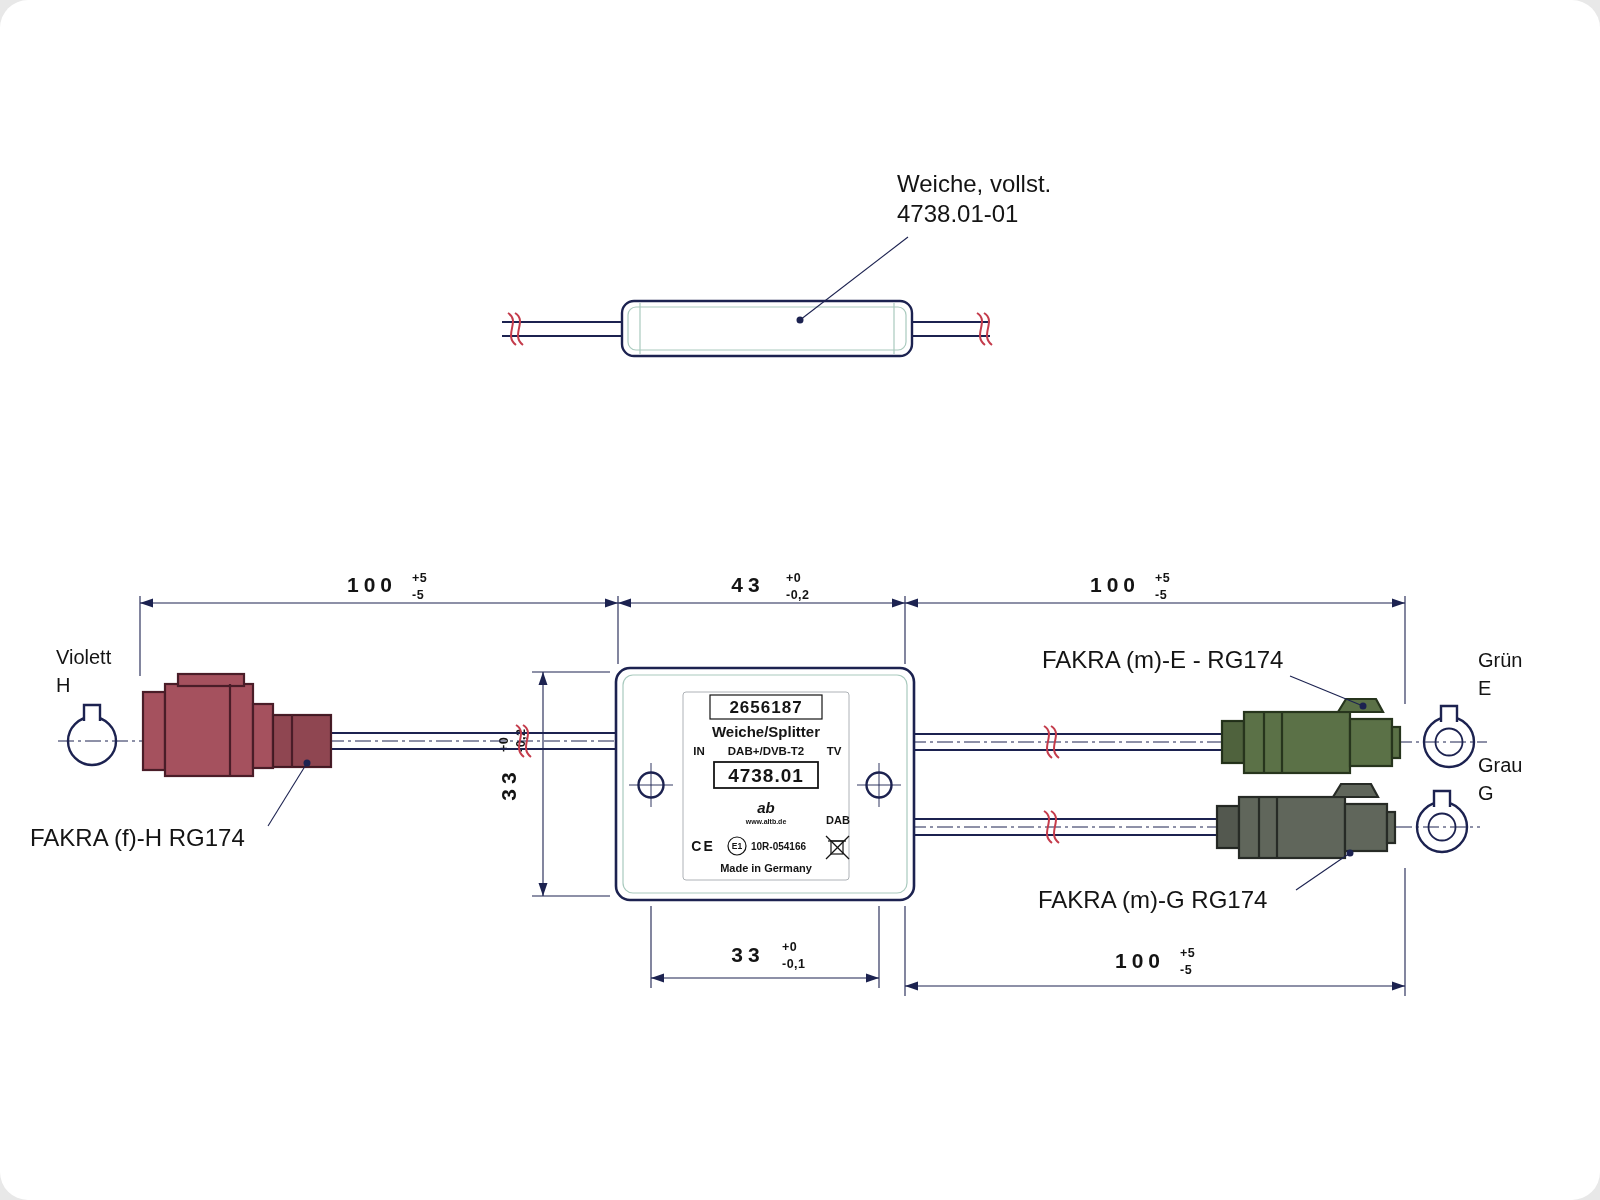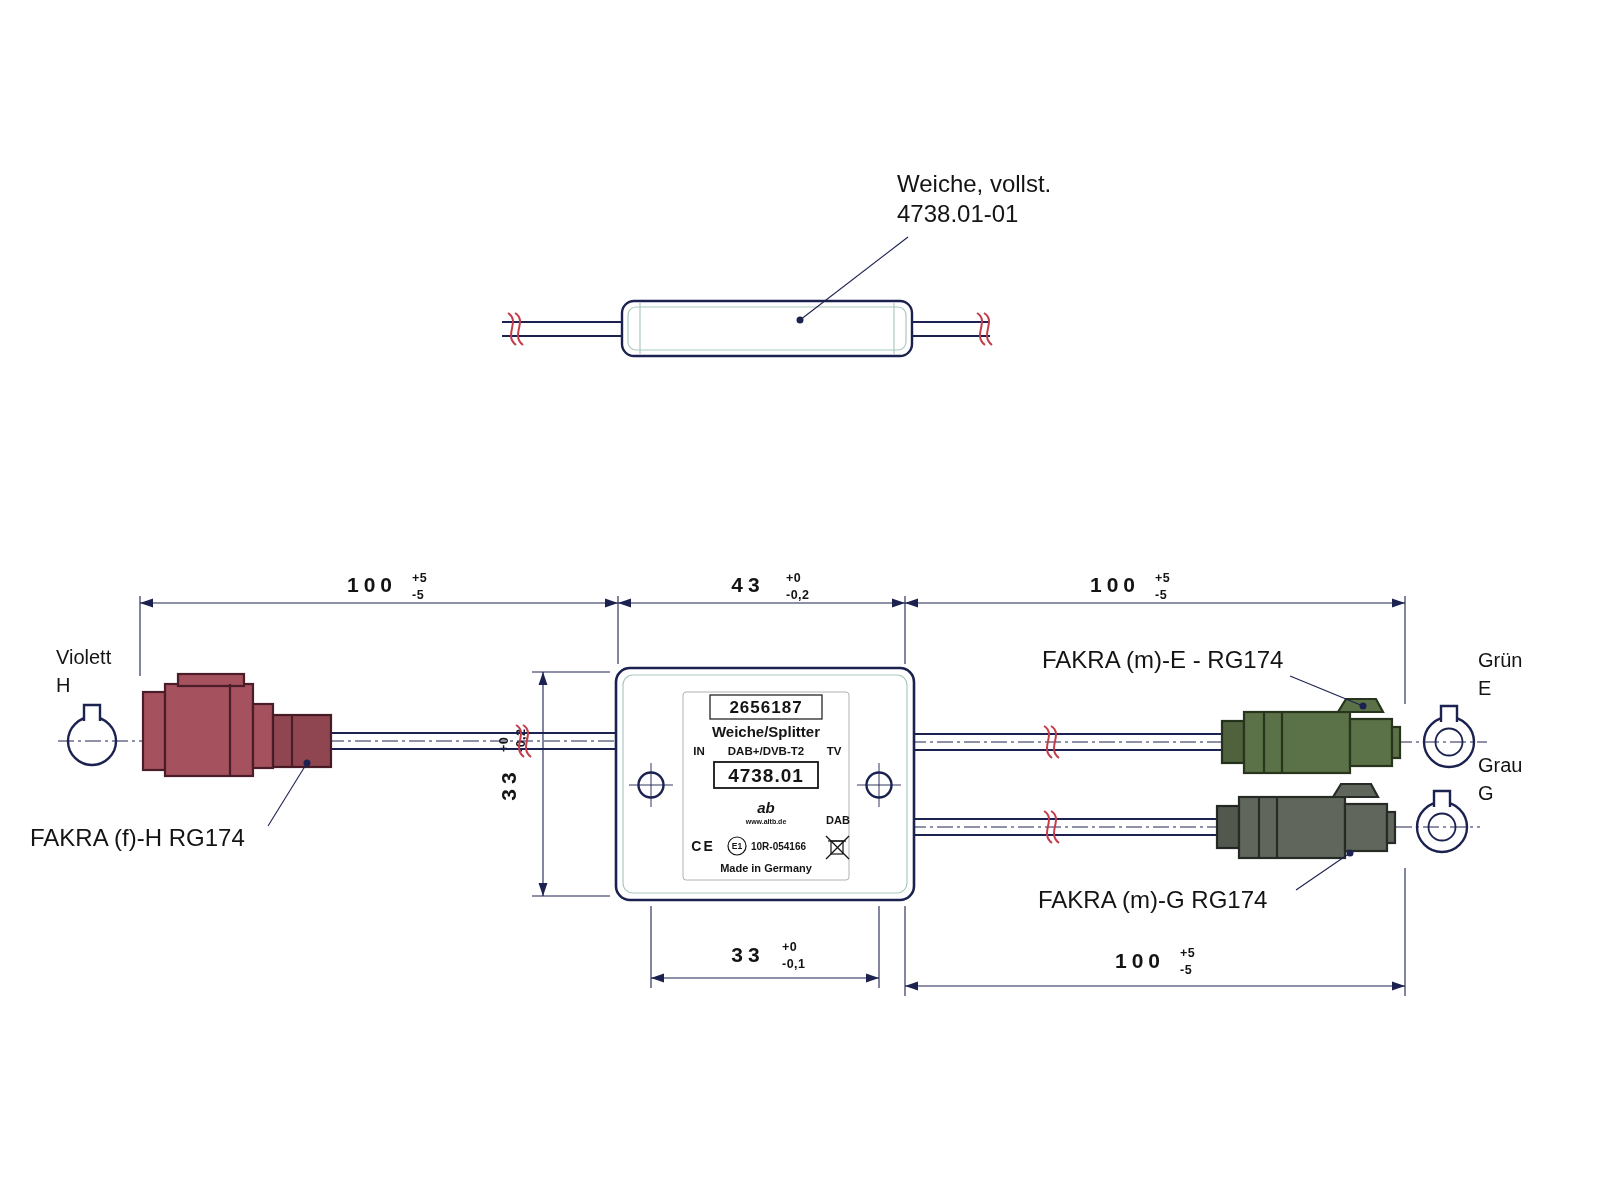--- a/index.html
+++ b/index.html
@@ -1,17 +1,17 @@
 <!DOCTYPE html>
 <html><head>
 <meta charset="utf-8">
 <style>
   html,body{margin:0;padding:0;background:#e8e8e8;}
   .page{width:1600px;height:1200px;background:#ffffff;position:relative;margin:0 auto;
-        font-family:"Liberation Sans",sans-serif;}
+        font-family:"Liberation Sans",sans-serif;border-radius:28px;}
   svg{display:block;}
   
   .ln{stroke:#1c2250;fill:none;}
   .w-bold{stroke-width:2.4;}
   .w-med{stroke-width:1.8;}
   .w-thin{stroke-width:1.1;}
   .w-hair{stroke-width:0.9;}
   .centerline{stroke:#1c2250;stroke-width:1;fill:none;stroke-dasharray:16 4 3 4;}
   .inner-ol{stroke:#a9cabe;stroke-width:1.2;fill:none;}
   .arrow{fill:#1c2250;stroke:none;}

